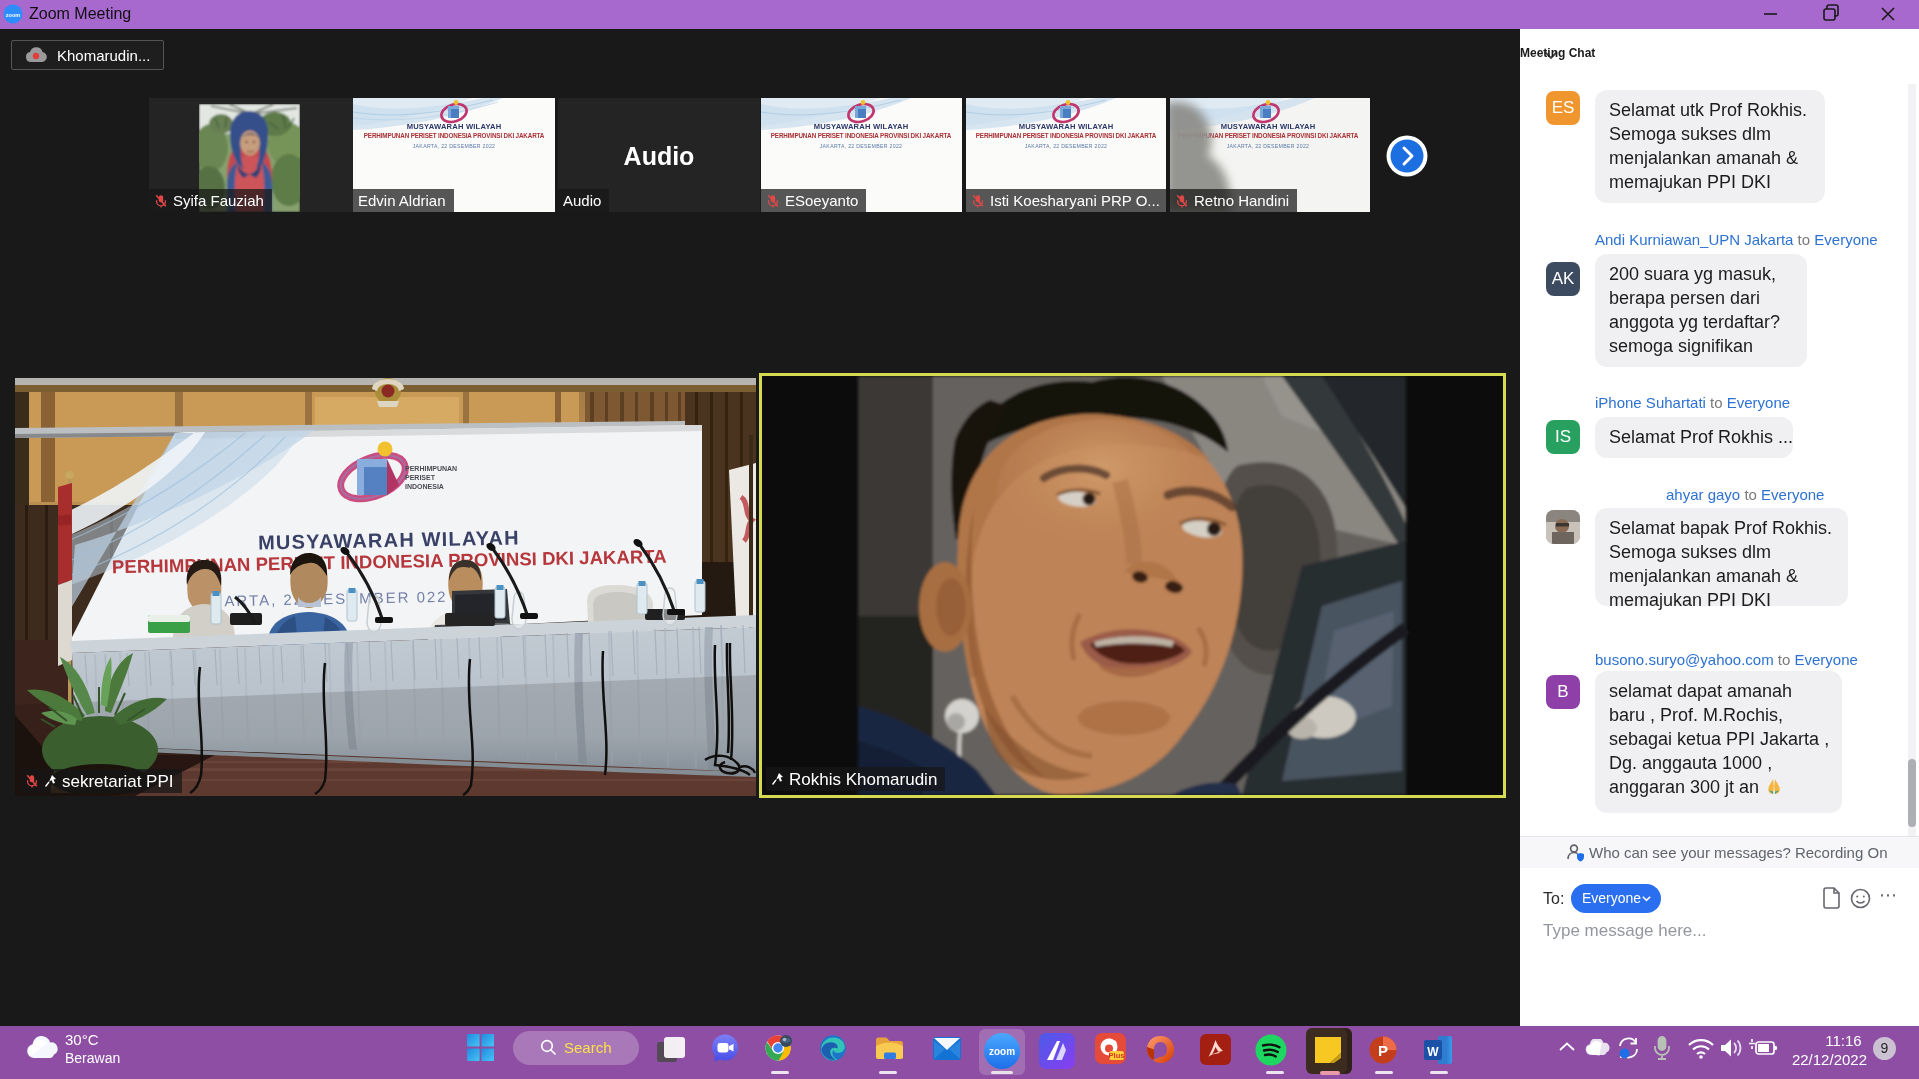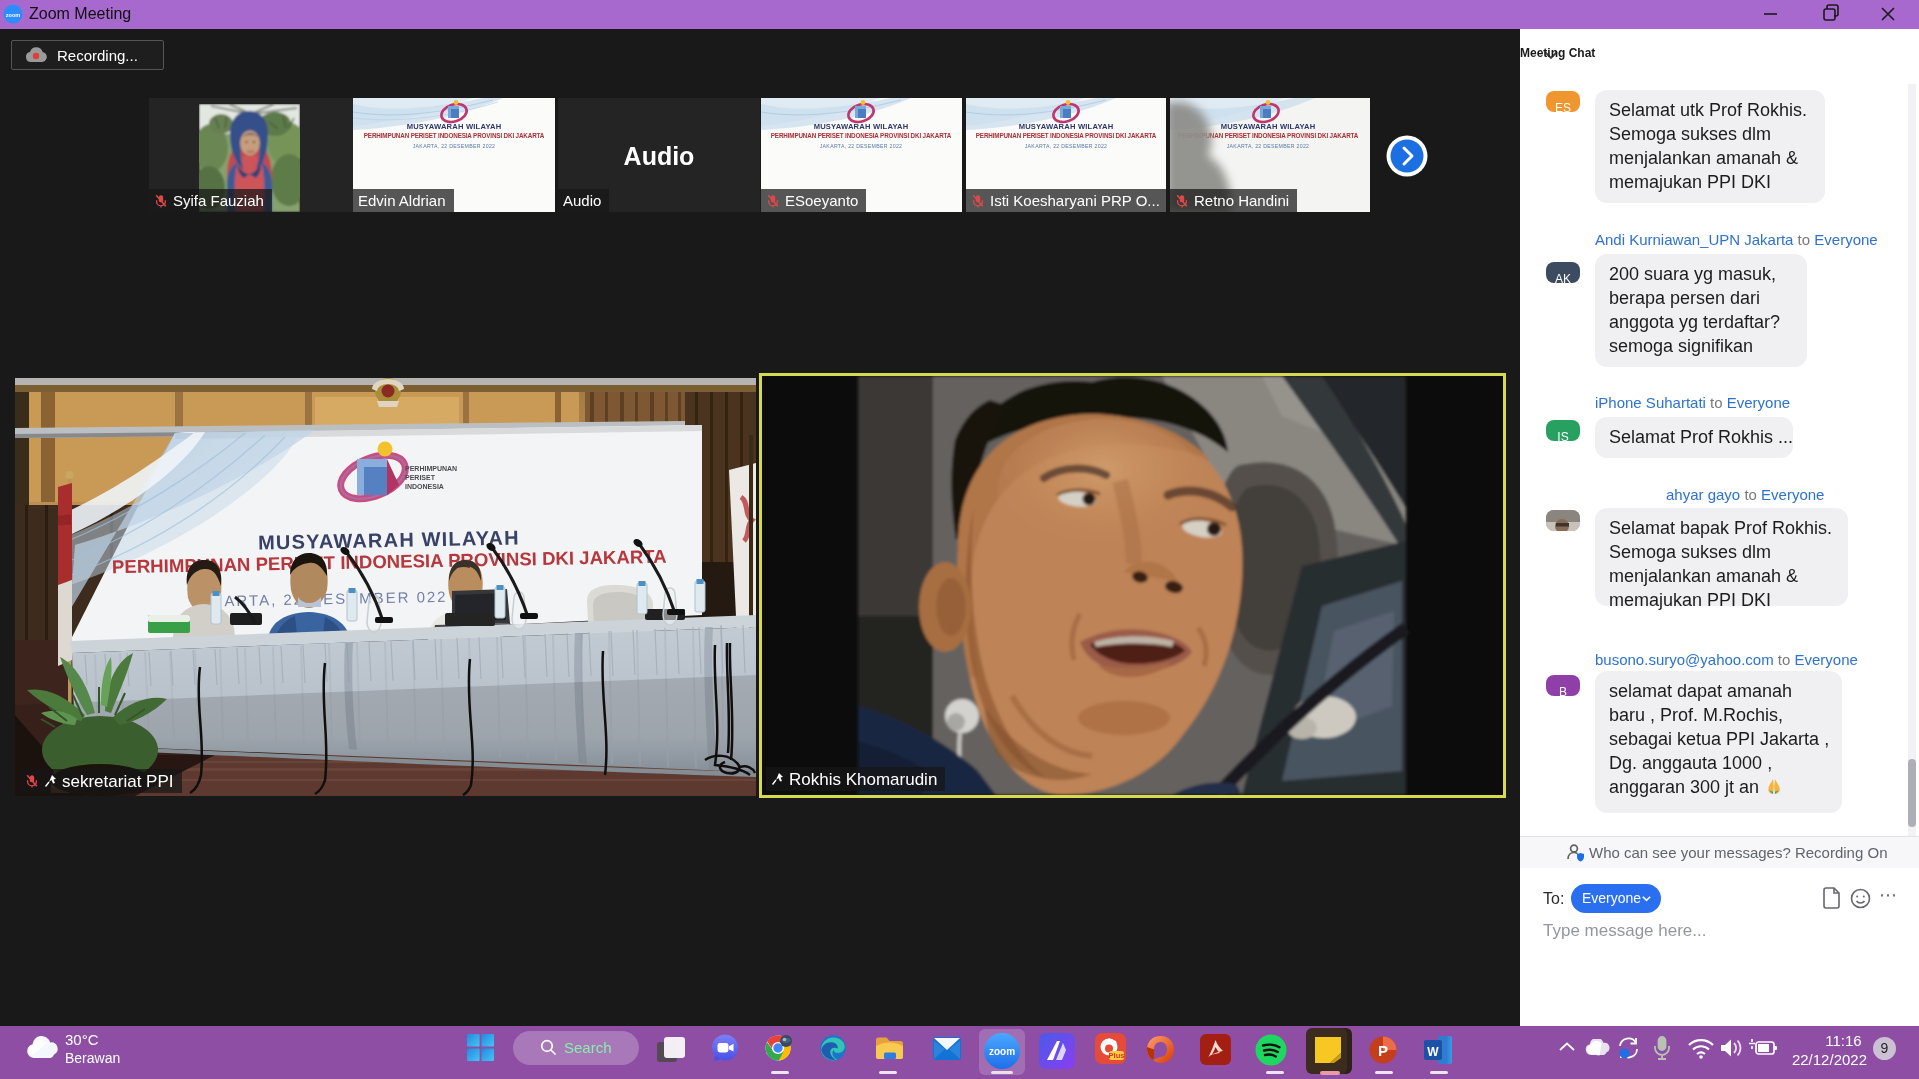--- a/index.html
+++ b/index.html
@@ -7,21 +7,21 @@
 #titlebar .t{position:absolute;left:29px;top:5px;font-size:16px;color:#111;}
 #chat{position:absolute;left:1520px;top:29px;width:399px;height:997px;background:#fff}
 #taskbar{position:absolute;left:0;top:1026px;width:1919px;height:53px;background:#8d4ea3}
 .thumb{position:absolute;top:98px;height:114px;background:#242424;overflow:hidden}
 .nlabel{position:absolute;left:0px;bottom:0px;height:23px;background:rgba(22,22,22,.72);color:#fff;font-size:15px;line-height:23px;white-space:nowrap;padding:0 8px 0 5px;display:flex;align-items:center;gap:5px}
 .mic{width:14px;height:14px;flex:0 0 14px}
 #rec{position:absolute;left:11px;top:40px;width:153px;height:30px;border:1px solid #555;border-radius:2px;background:#1e1e1e;color:#fff;font-size:15px}
 .bubble{position:absolute;background:#f0f0f3;border-radius:12px;color:#1c1c1c;font-size:18px;line-height:24px;padding:8px 14px;white-space:nowrap}
 .chhead{position:absolute;font-size:15px;color:#2d72d2;white-space:nowrap}
 .chhead .to{color:#797979}
-.avatar{position:absolute;width:34px;height:21px;border-radius:8px;color:#fff;font-size:12px;text-align:center;line-height:34px}
+.avatar{position:absolute;width:34px;height:34px;border-radius:8px;color:#fff;font-size:17px;text-align:center;line-height:34px}
 </style></head>
 <body>
 
 <div id="titlebar">
  <svg class="abs" style="left:3px;top:4px" width="20" height="20" viewBox="0 0 20 20">
       <circle cx="10" cy="10" r="9.5" fill="#2d8cff"></circle>
       <text x="10" y="12.5" font-size="5.5" fill="#fff" text-anchor="middle" font-weight="bold">zoom</text>
     </svg>
  <div class="t">Zoom Meeting</div>
  <svg class="abs" style="left:1760px;top:0" width="159" height="29" viewBox="0 0 159 29" fill="none" stroke="#1a1a1a" stroke-width="1.6">
@@ -30,21 +30,21 @@
    <path d="M67 9 V7 a2 2 0 0 1 2 -2 h7 a2 2 0 0 1 2 2 v7 a2 2 0 0 1 -2 2 h-2"></path>
    <path d="M122 8 L134 20 M134 8 L122 20"></path>
  </svg>
 </div>
 
 <div id="rec">
  <svg class="abs" style="left:13px;top:5px" width="22" height="18" viewBox="0 0 22 18">
       <path d="M6 16 a5 5 0 0 1 -1 -9.9 a6.5 6.5 0 0 1 12.6 0 A5 5 0 0 1 16 16 Z" fill="#9a9a9a"></path>
       <circle cx="11" cy="10" r="3.2" fill="#e03d3d"></circle>
     </svg>
- <div class="abs" style="left:45px;top:6px">Recording...</div>
+ <div class="abs" style="left:45px;top:6px">Khomarudin...</div>
 </div>
 
 <div class="thumb" id="t1" style="left:149px;width:204px">
  <svg style="position:absolute;left:50px;top:6px" width="101" height="108" viewBox="0 0 101 108">
   <defs>
         <filter id="t1b" x="-10%" y="-10%" width="120%" height="120%">
           <feGaussianBlur stdDeviation="1.1"></feGaussianBlur>
         </filter>
       </defs>
   <g filter="url(#t1b)">
@@ -538,21 +538,21 @@
     <rect x="14.4" y="0" width="12.6" height="12.6" rx="1" fill="url(#wg)"></rect>
     <rect x="0" y="14.4" width="12.6" height="12.6" rx="1" fill="url(#wg)"></rect>
     <rect x="14.4" y="14.4" width="12.6" height="12.6" rx="1" fill="url(#wg)"></rect>
   </svg>
 
 <div class="abs" style="left:513px;top:1031px;width:126px;height:34px;border-radius:17px;background:rgba(255,255,255,.24)"></div>
 <svg class="abs" style="left:540px;top:1039px" width="17" height="17" viewBox="0 0 17 17" fill="none" stroke="#fff" stroke-width="1.7">
     <circle cx="7" cy="7" r="5.3"></circle>
     <path d="M11 11 L15.5 15.5"></path>
   </svg>
-<div class="abs" style="left:564px;top:1039px;color:#86efac;font-size:15px">Search</div>
+<div class="abs" style="left:564px;top:1039px;color:#fde047;font-size:15px">Search</div>
 
 <svg class="abs" style="left:656px;top:1035px" width="30" height="30" viewBox="0 0 30 30">
     <rect x="1" y="7" width="20" height="20" rx="3" fill="#4e4a4e" opacity=".92"></rect>
     <rect x="8" y="2" width="21" height="21" rx="3" fill="#f8f6f8" opacity=".96"></rect>
   </svg>
 
 <svg class="abs" style="left:711px;top:1034px" width="28" height="29" viewBox="0 0 28 29">
     <defs>
       <linearGradient id="chg" x1="0" y1="0" x2="0" y2="1">
         <stop offset="0" stop-color="#7b7ff7"></stop>

